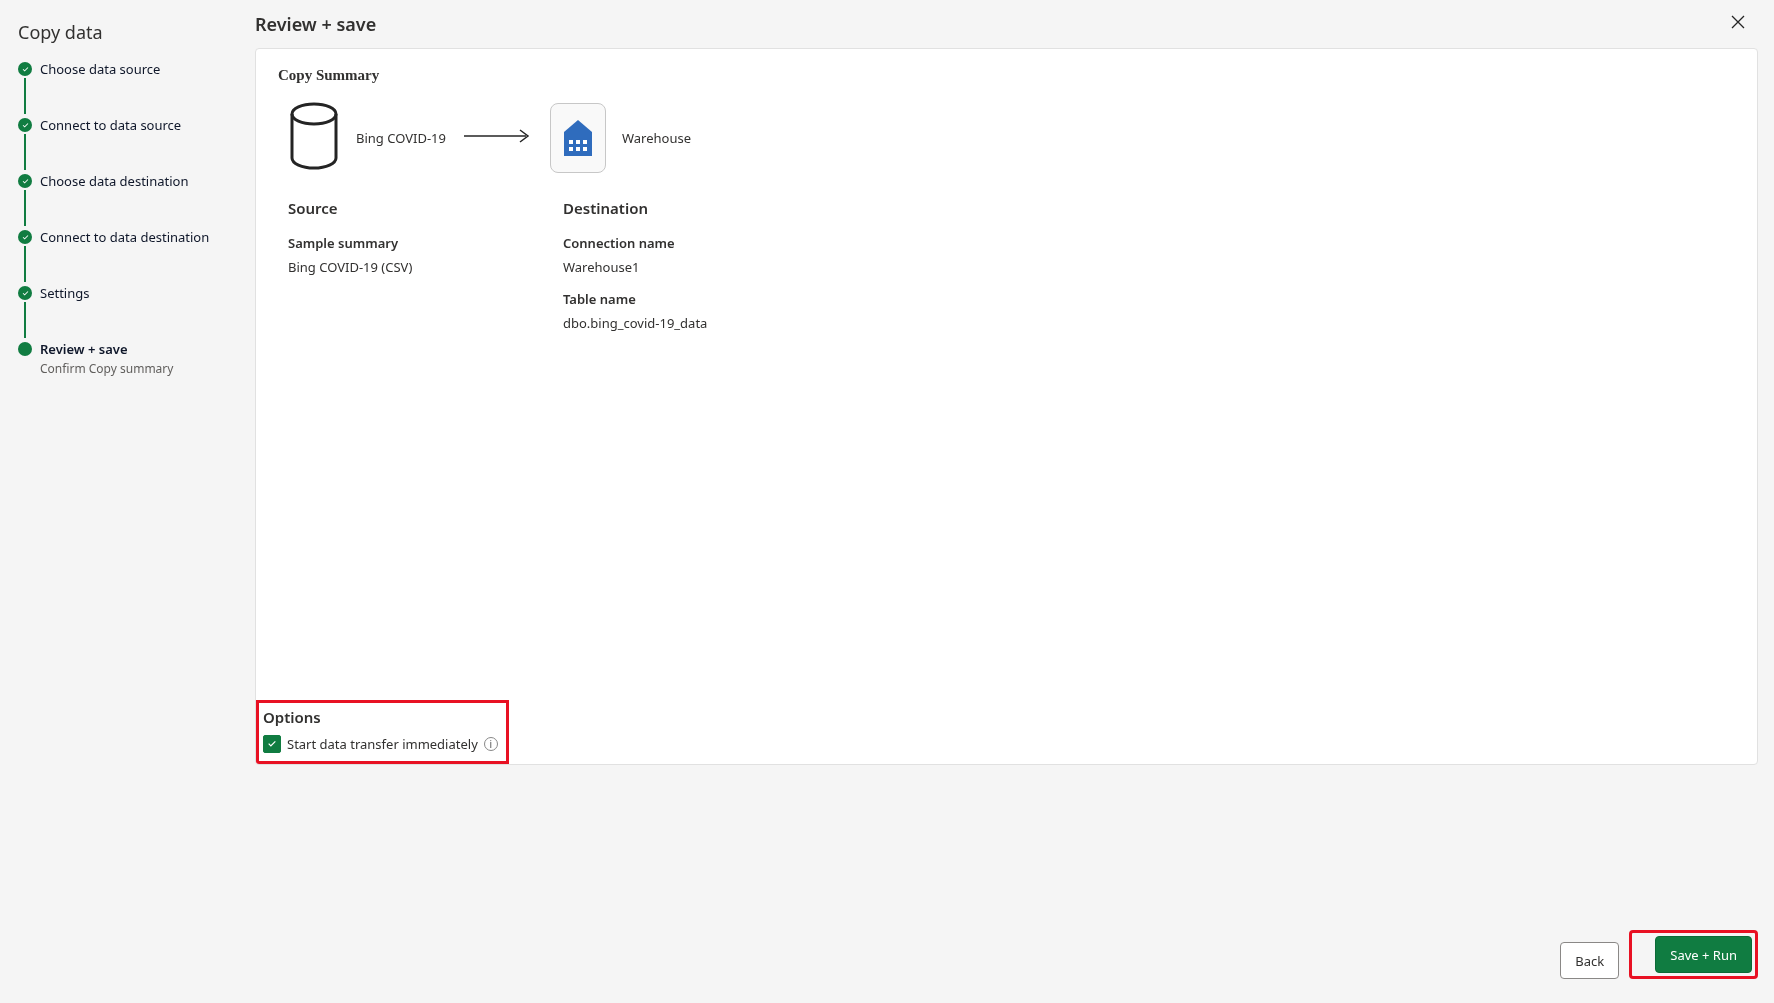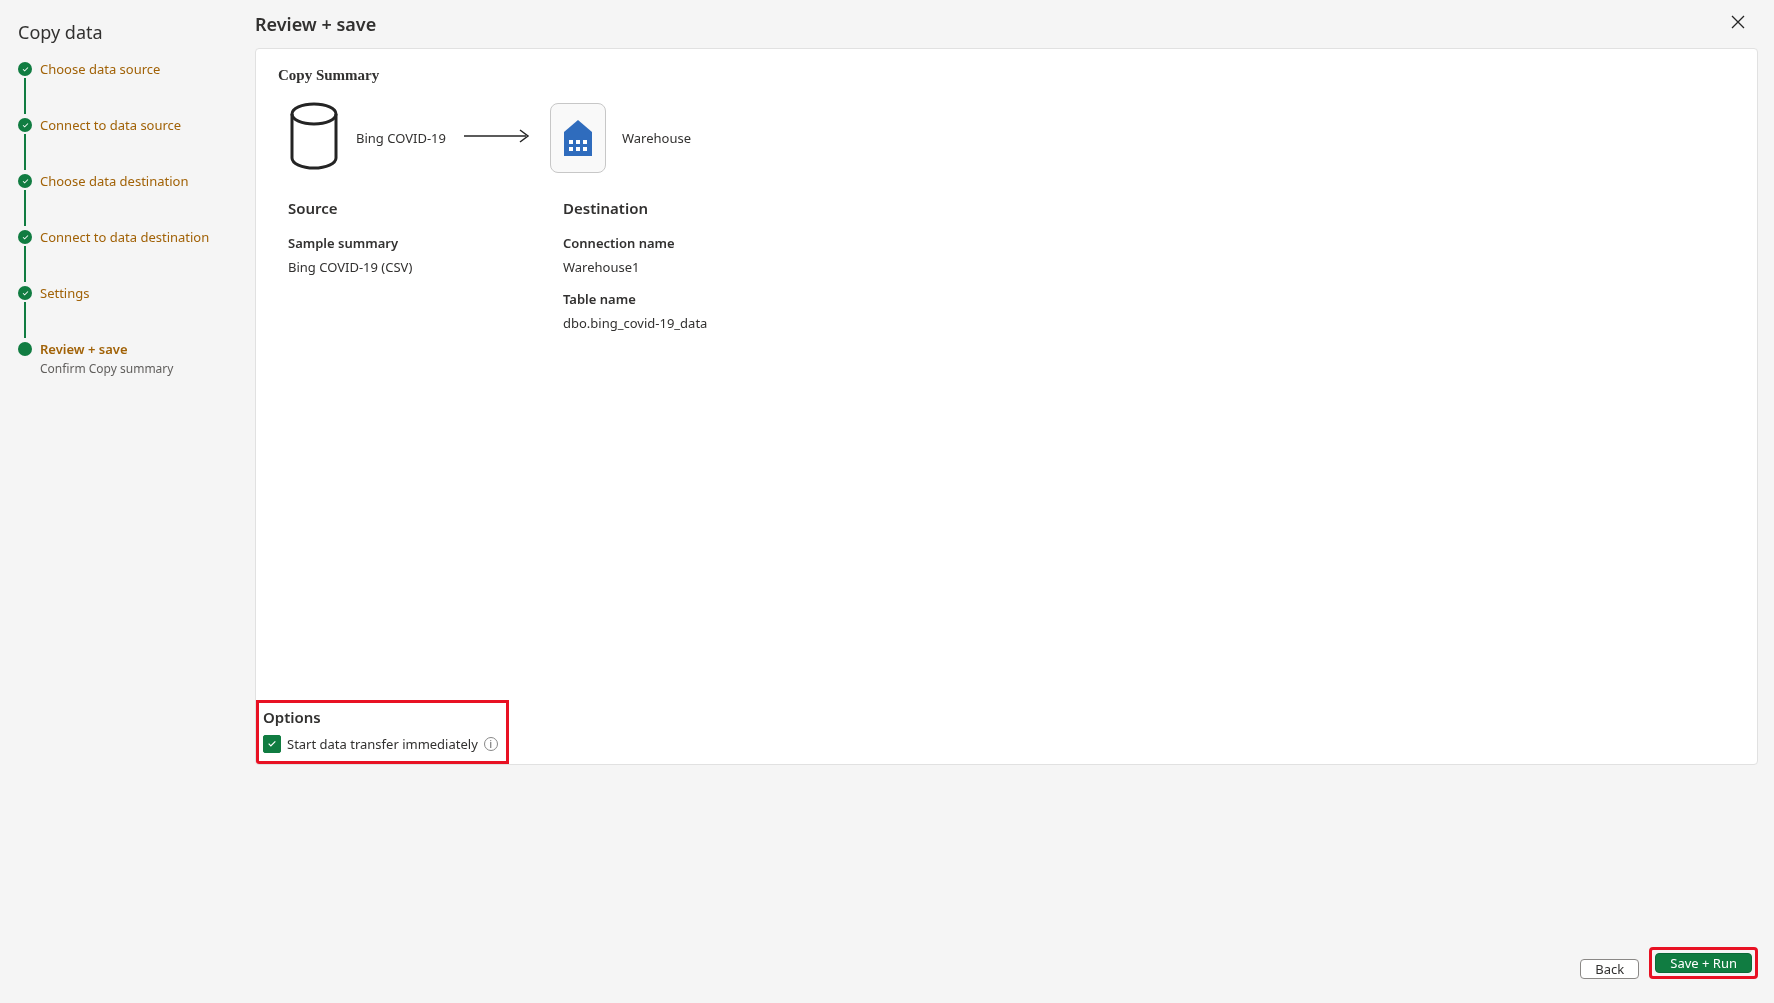--- a/index.html
+++ b/index.html
@@ -56,21 +56,21 @@
     display:flex;align-items:center;justify-content:center;
   }
   .step-marker.current{background:var(--green);}
   .step-marker svg{width:9px;height:9px;fill:white;}
   .step-connector{
     position:absolute;
     left:6px;top:18px;
     width:2px;height:36px;
     background:var(--green);
   }
-  .step-label{font-size:13px;color:#a16207;}
+  .step-label{font-size:13px;color:#0f172a;}
   .step.active .step-label{font-weight:600;}
   .step-subtext{
     font-size:12px;
     color:var(--muted);
     margin-top:2px;
   }
 
   
   .main{
     position:absolute;
@@ -154,26 +154,27 @@
   .footer{
     position:absolute;
     left:235px;right:0;bottom:0;
     height:228px;
     background:var(--bg);
     display:flex;align-items:flex-end;justify-content:flex-end;
     padding:0 16px 24px 0;
     gap:10px;
   }
   .btn{
-    height:20px;
+    height:37px;
     padding:0 14px;
     border-radius:4px;
     font-size:13px;
     display:flex;align-items:center;
     cursor:pointer;
+    margin-left:20px;
   }
   .btn-secondary{
     background:white;
     border:1px solid #8A8886;
     color:#323130;
   }
   .btn-primary{
     background:var(--green);
     border:1px solid var(--green-d);
     color:white;

